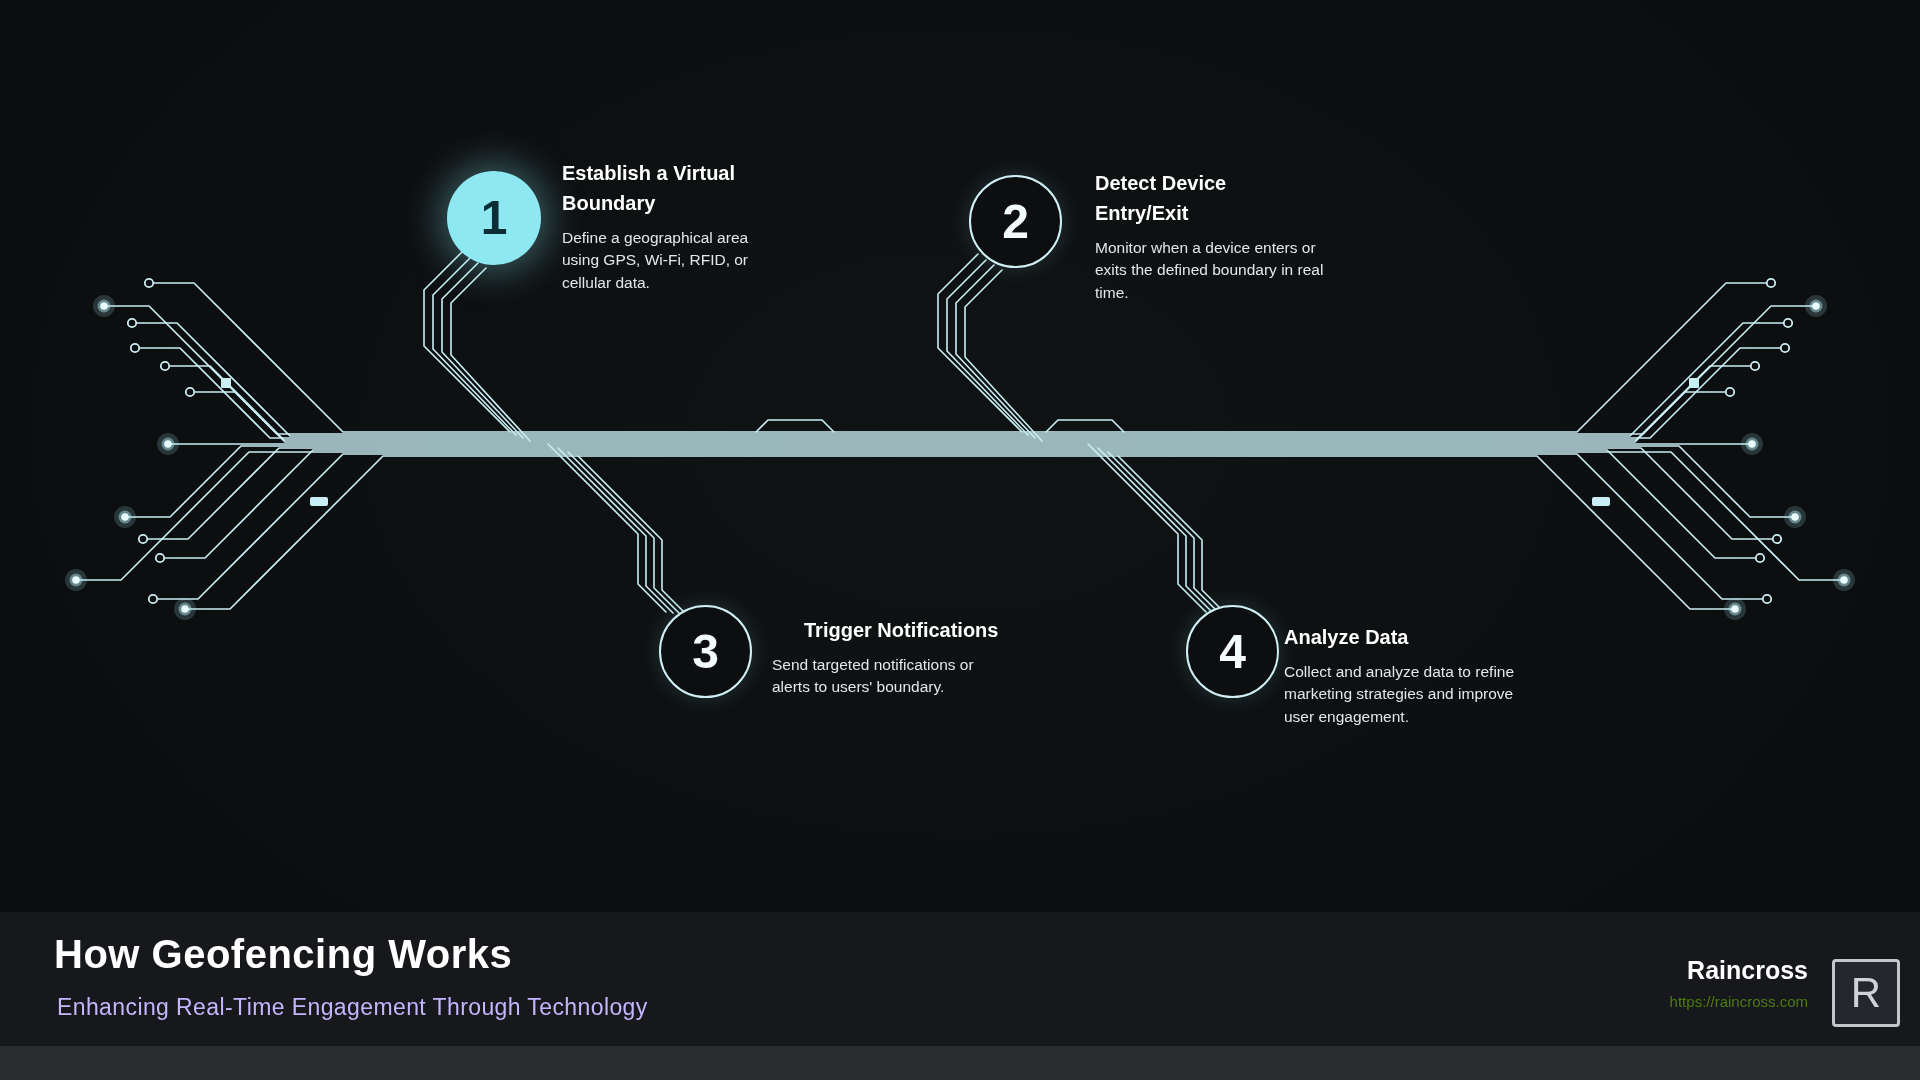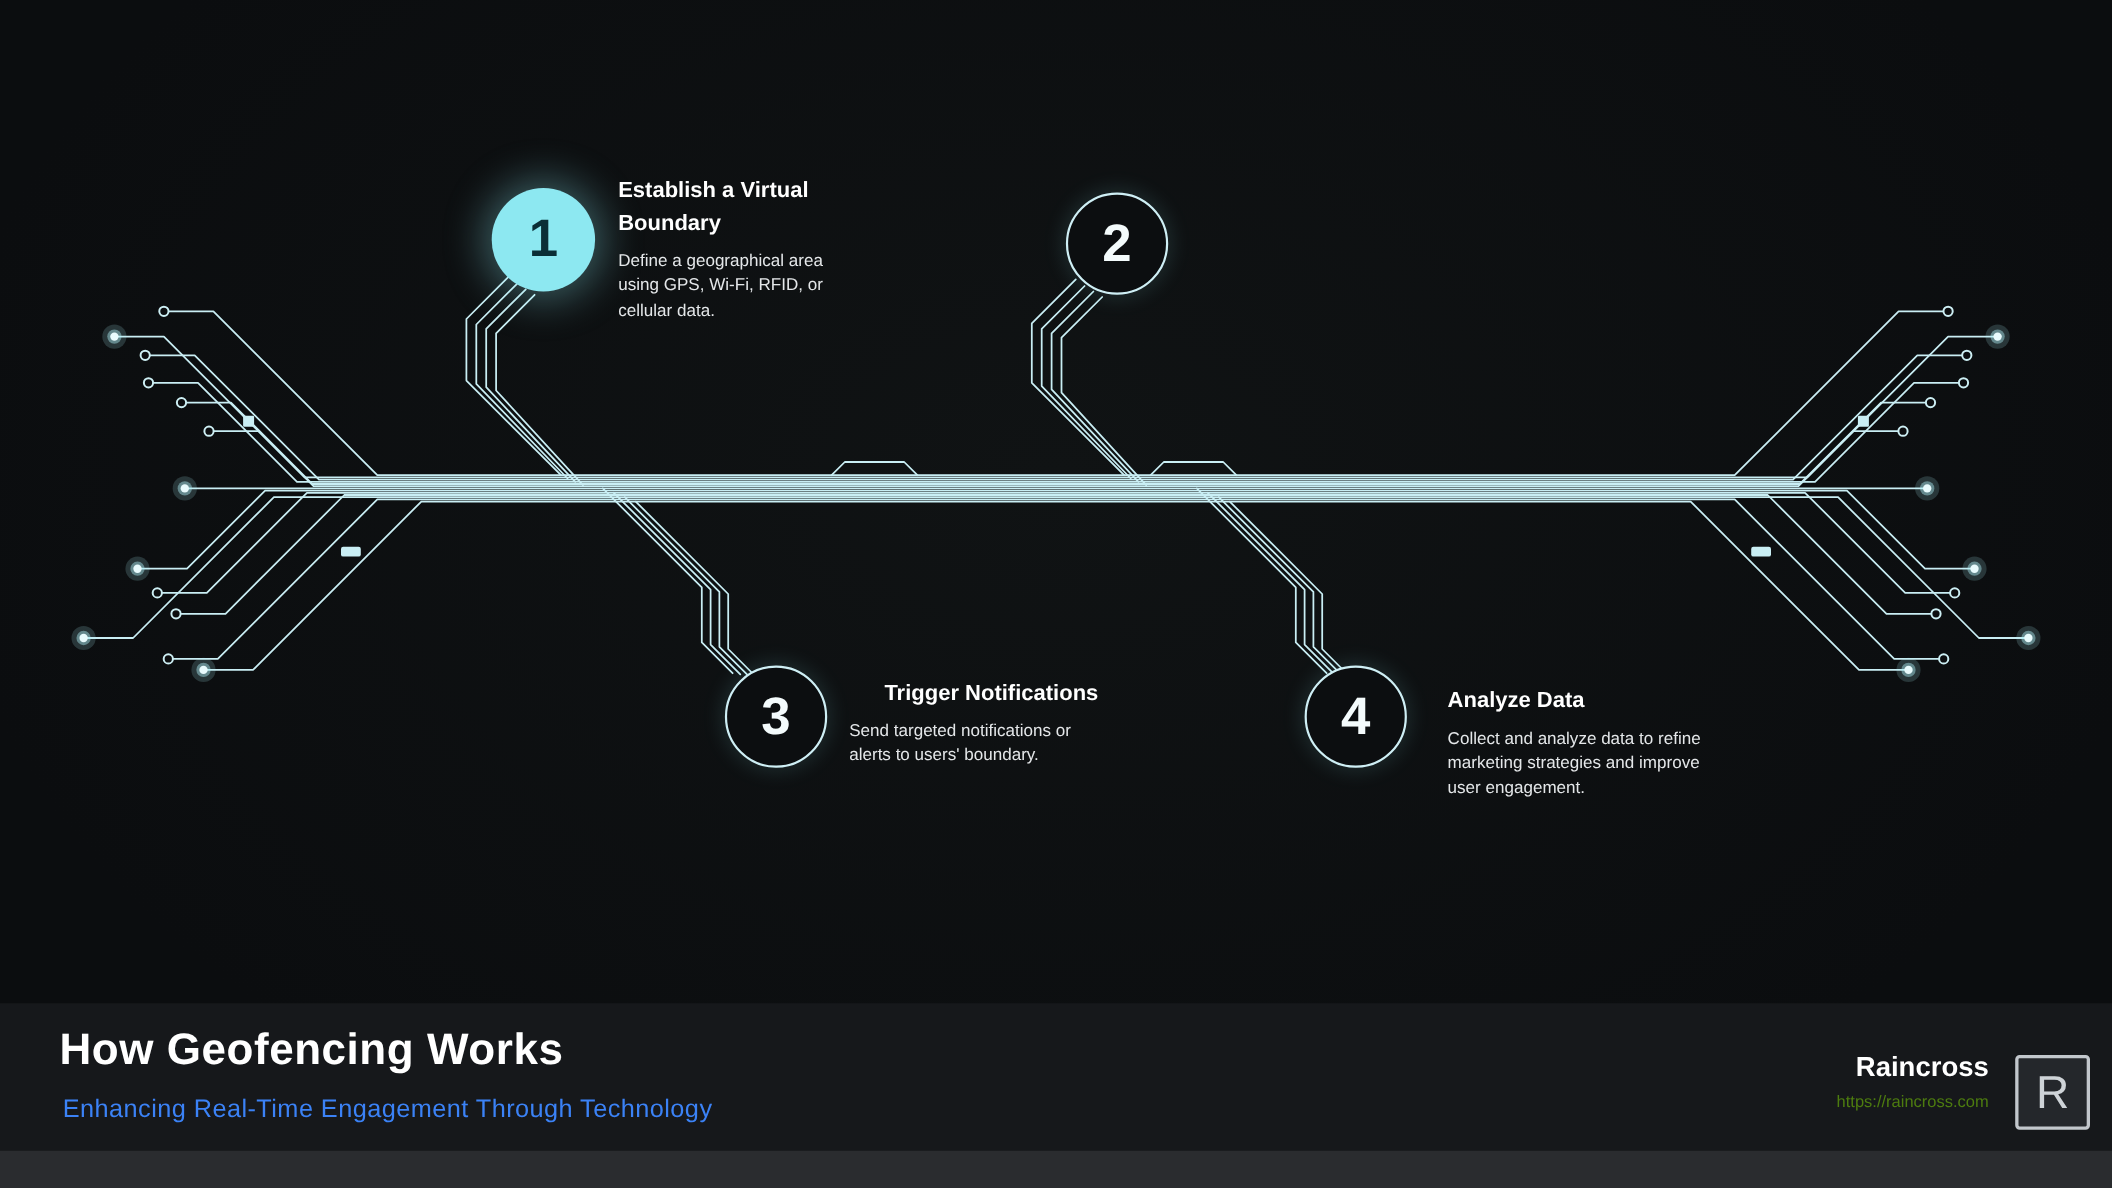--- a/index.html
+++ b/index.html
@@ -28,21 +28,21 @@
   .step-desc{margin-top:9px;font-size:15.5px;line-height:1.45;color:#e4e7e9;}
   .footer{
     position:absolute;left:0;top:912px;width:1920px;height:134px;
     background:#16181b;z-index:4;padding-left:16px;
   }
   .footer-title{
     position:absolute;left:54px;top:20px;font-size:40px;font-weight:bold;
     color:#ffffff;letter-spacing:.5px;
   }
   .footer-subtitle{
-    position:absolute;left:57px;top:82px;font-size:23px;color:#3b82f6;
+    position:absolute;left:57px;top:82px;font-size:23px;color:#c4b5fd;
     letter-spacing:.4px;
   }
   .brand-block{position:absolute;right:128px;top:44px;text-align:right;}
   .brand-name{font-size:25px;font-weight:bold;color:#ffffff;}
   .brand-url{margin-top:8px;font-size:15px;color:#4d7c0f;}
   .brand-logo{
     position:absolute;right:36px;top:47px;width:62px;height:62px;
     background:#24272b;border:3px solid #c2c7cc;border-radius:4px;
     display:flex;align-items:center;justify-content:center;
     font-size:42px;color:#ced3d7;font-weight:normal;
@@ -173,27 +173,31 @@
   </div>
   <div class="node outline" style="left:1186px;top:605px;">
     <span>4</span>
   </div>
 
   <div class="step-text" style="left:562px;top:158px;width:235px;">
     <div class="step-title" style="width:215px;">Establish a Virtual Boundary</div>
     <div class="step-desc" style="width:212px;">Define a geographical area using GPS, Wi-Fi, RFID, or cellular data.</div>
   </div>
 
+  <div class="step-text" style="left:1095px;top:168px;width:240px;">
+    <div class="step-title" style="width:170px;">Detect Device Entry/Exit</div>
+    <div class="step-desc" style="width:232px;">Monitor when a device enters or exits the defined boundary in real time.</div>
+  </div>
 
   <div class="step-text" style="left:772px;top:615px;width:250px;">
     <div class="step-title" style="margin-left:32px;">Trigger Notifications</div>
     <div class="step-desc" style="width:238px;">Send targeted notifications or alerts to users' boundary.</div>
   </div>
 
-  <div class="step-text" style="left:1316px;top:622px;width:255px;">
+  <div class="step-text" style="left:1284px;top:622px;width:255px;">
     <div class="step-title">Analyze Data</div>
     <div class="step-desc" style="width:245px;">Collect and analyze data to refine marketing strategies and improve user engagement.</div>
   </div>
 
   <div class="footer">
     <div class="footer-title">How Geofencing Works</div>
     <div class="footer-subtitle">Enhancing Real-Time Engagement Through Technology</div>
     <div class="brand-block">
       <div class="brand-name">Raincross</div>
       <div class="brand-url">https://raincross.com</div>

